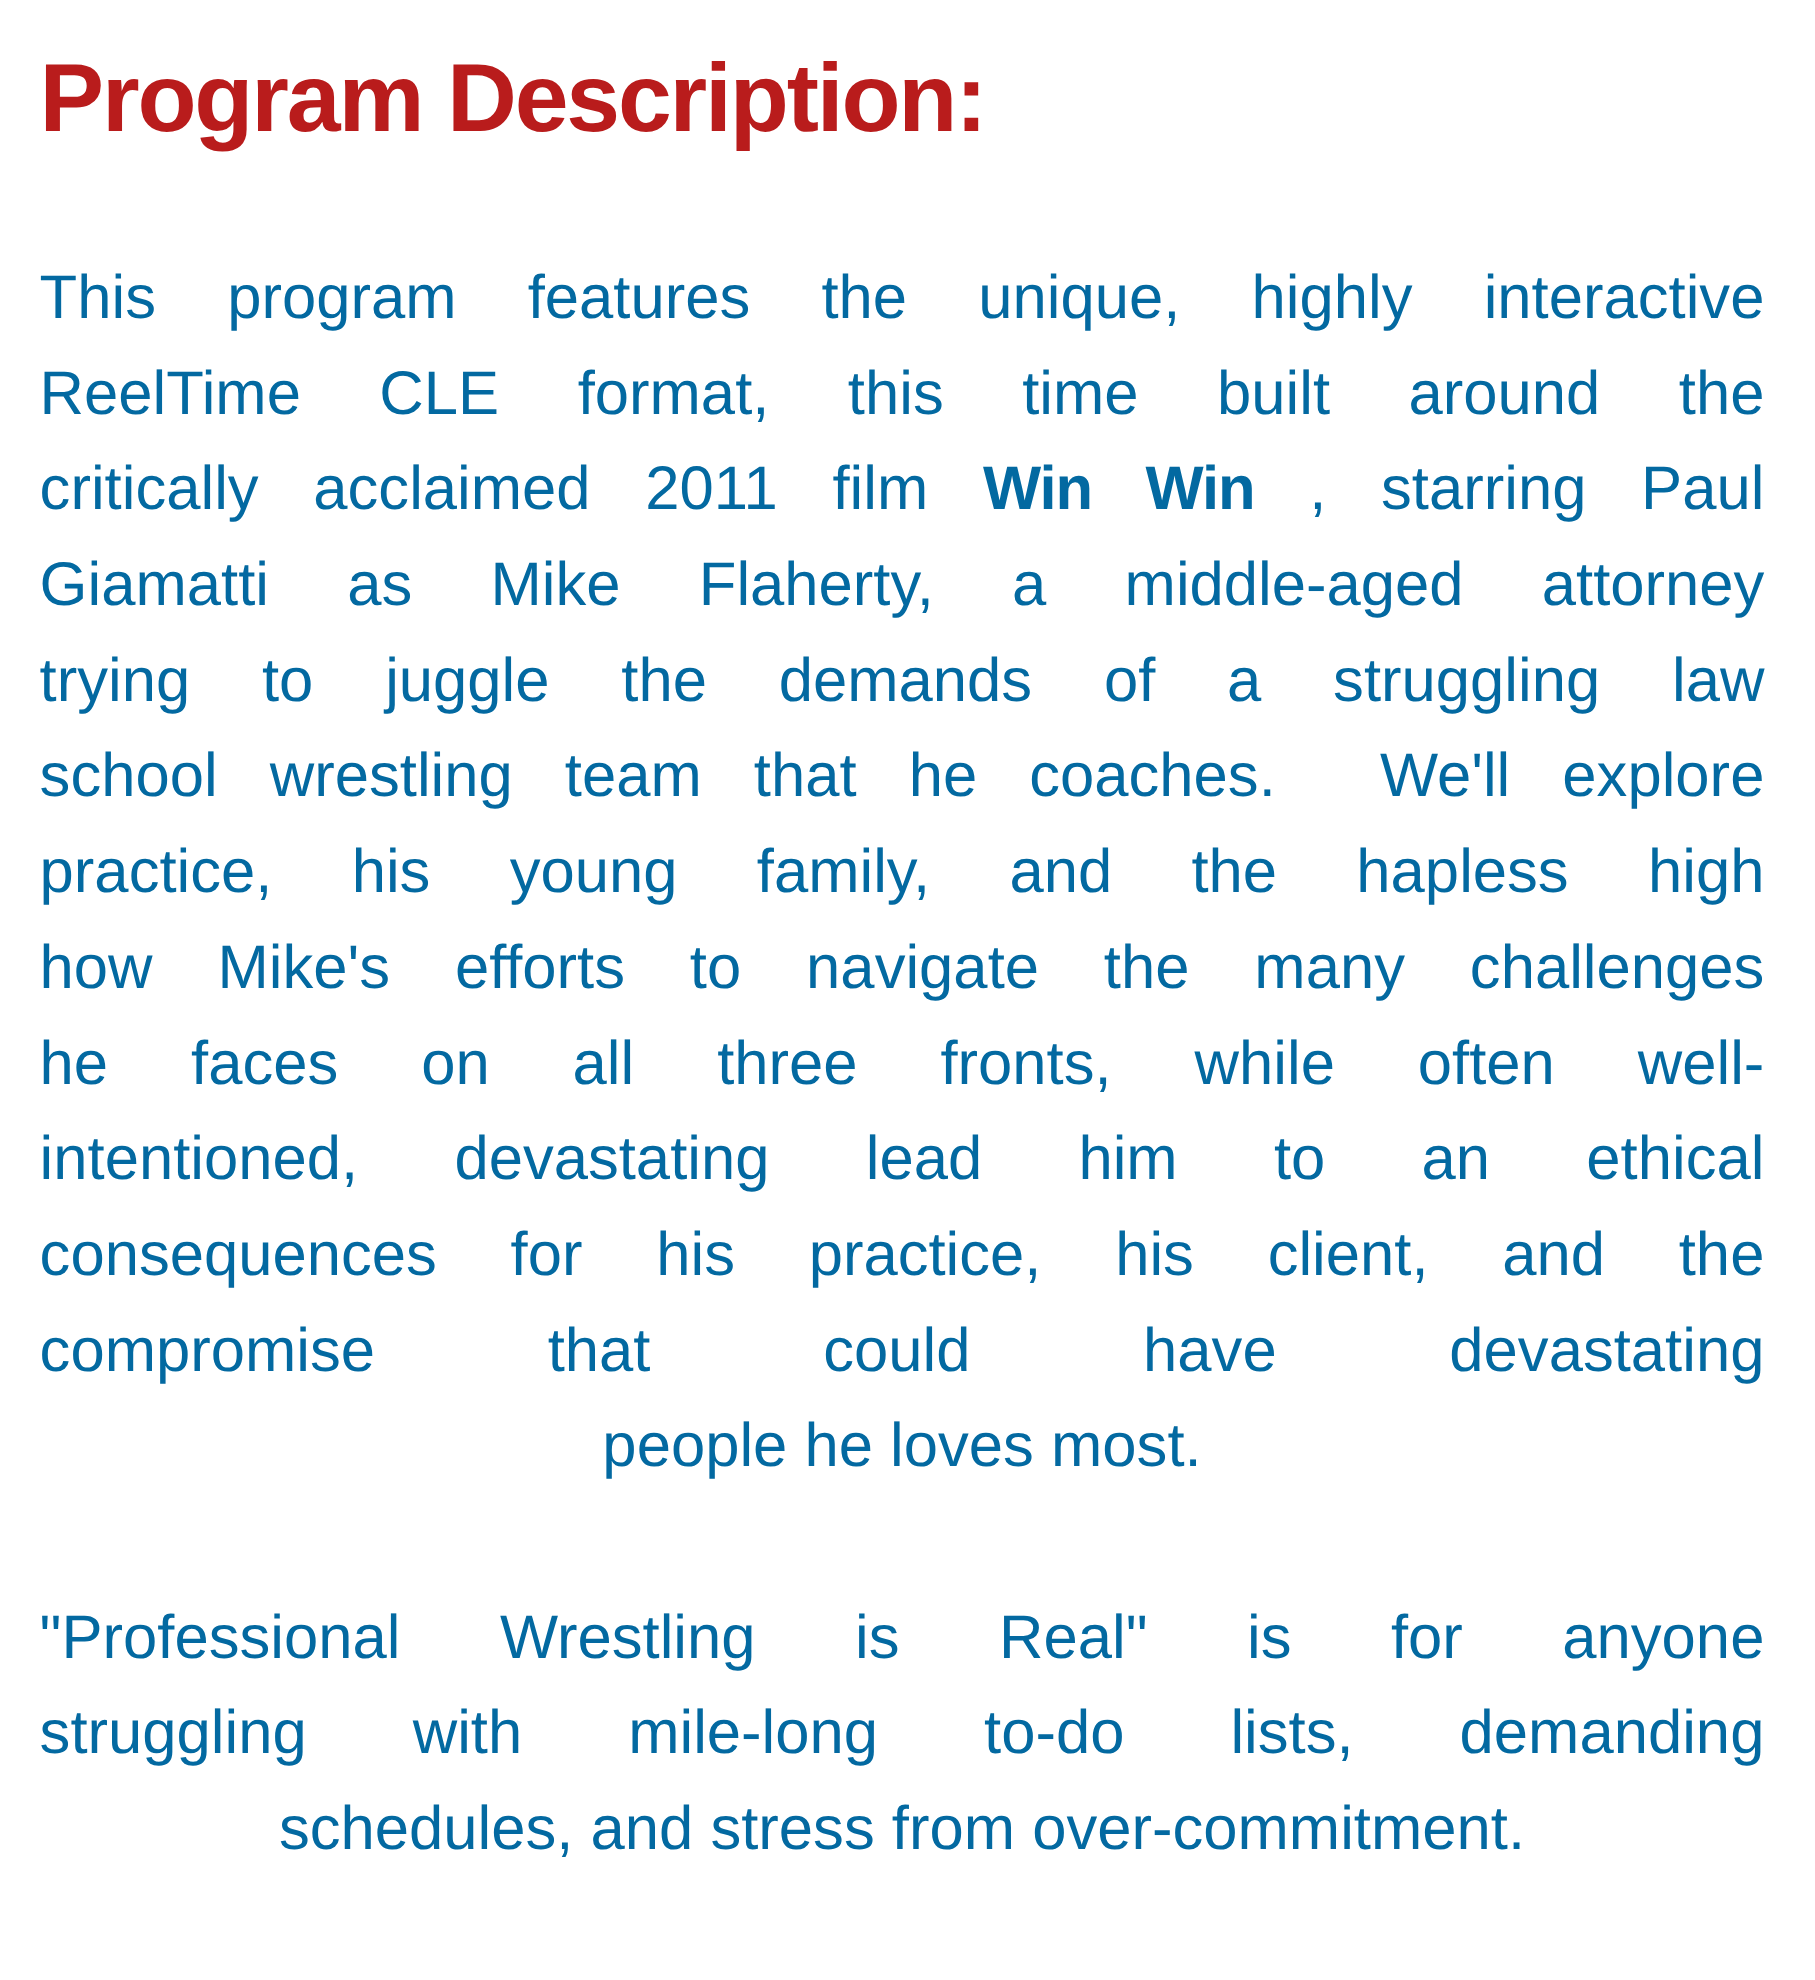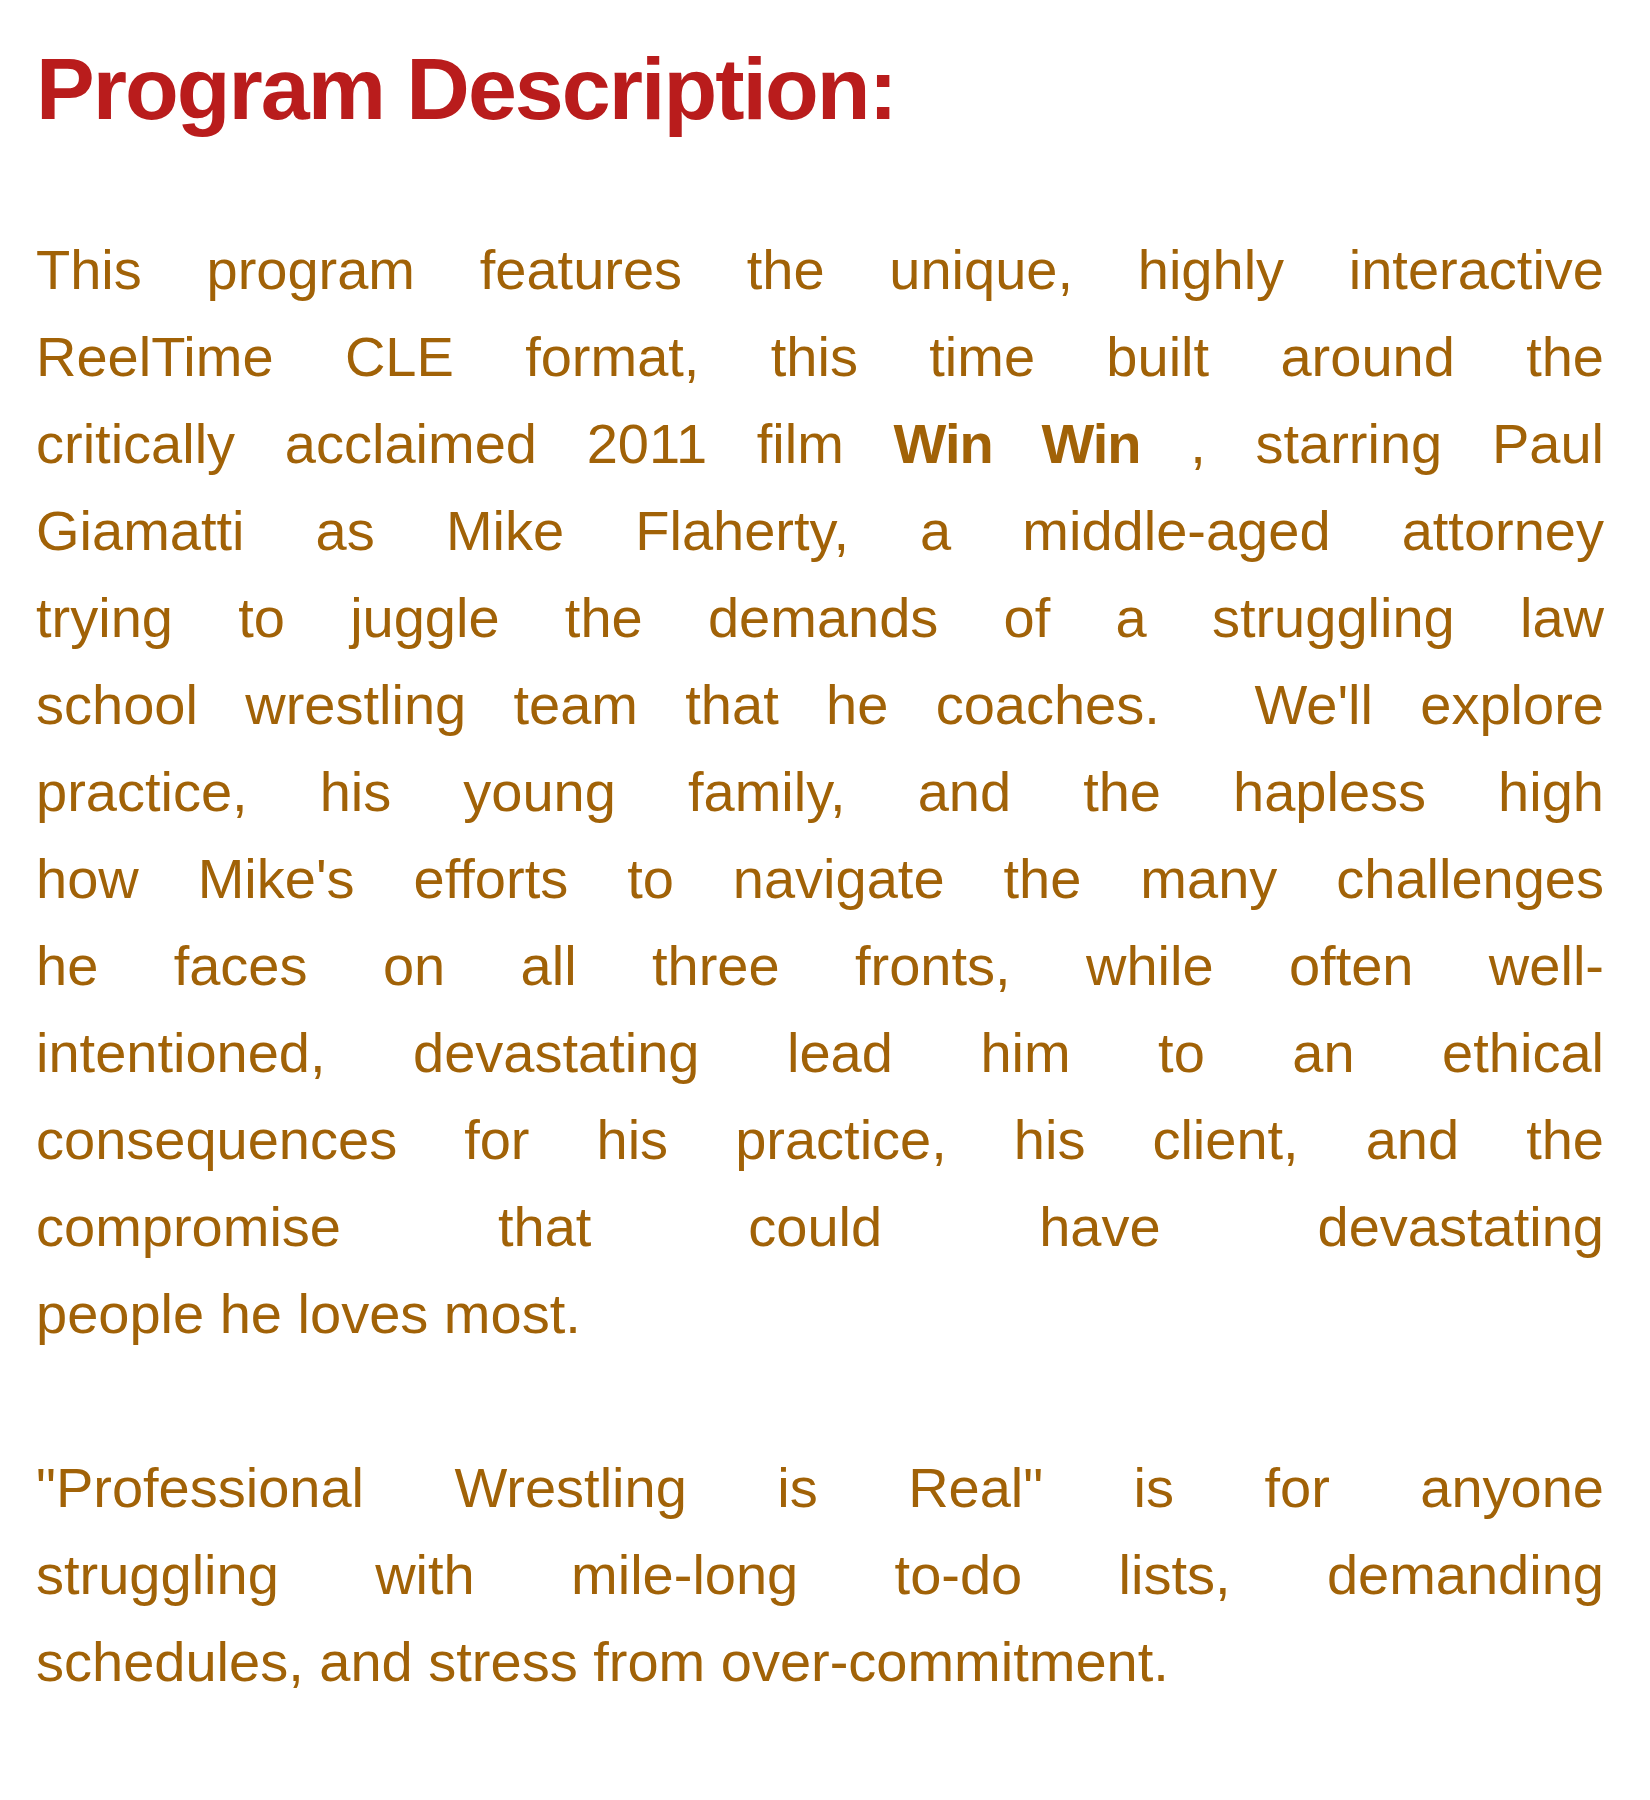--- a/index.html
+++ b/index.html
@@ -22,35 +22,35 @@
     font-weight: 700;
     letter-spacing: -2px;
     line-height: 1.2;
     margin: 0;
     color: #b91c1c;
   }
   .para {
     font-size: 56px;
     font-weight: 400;
     line-height: 87px;
-    color: #a16207;
+    color: #0369a1;
   }
   .para-1 {
     margin-top: 84px;
   }
   .para-2 {
     margin-top: 87px;
   }
   .jline {
     text-align: justify;
     text-align-last: justify;
     white-space: normal;
   }
   .lastline {
-    text-align: left;
+    text-align: center;
   }
   .film-title {
     font-weight: 700;
     letter-spacing: -1px;
   }
 </style>
 </head>
 <body>
 
 <main class="content">

